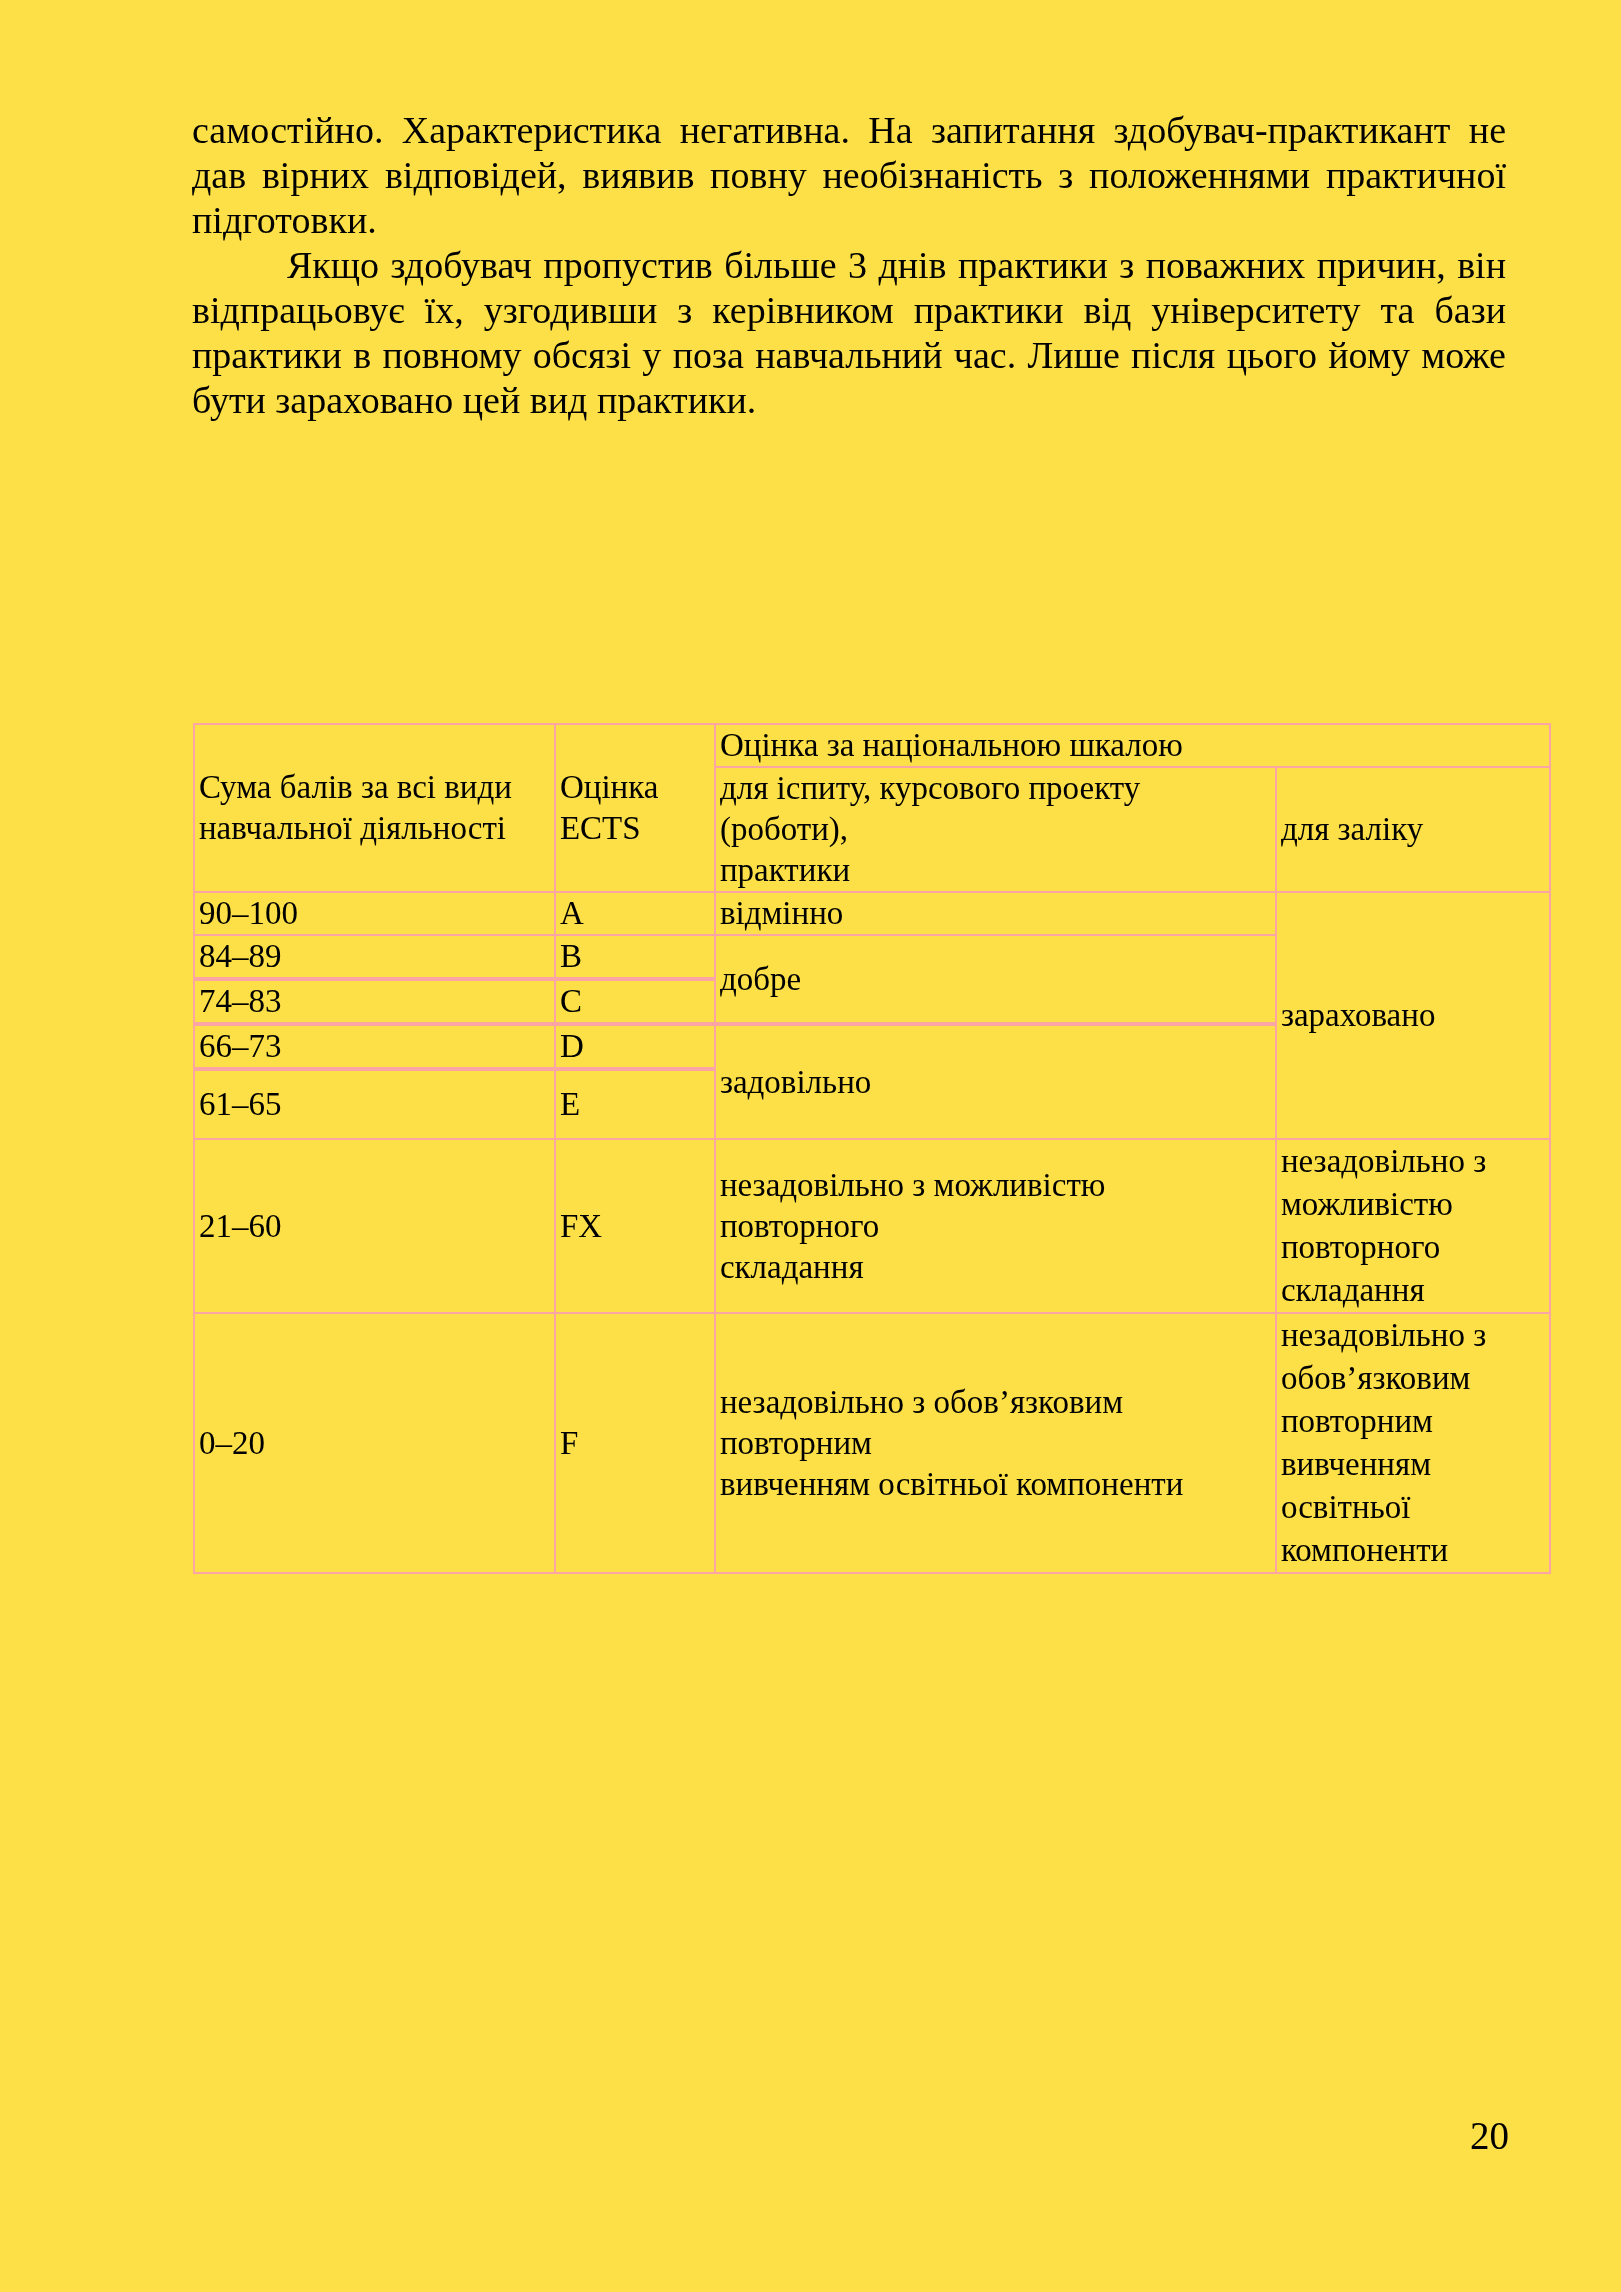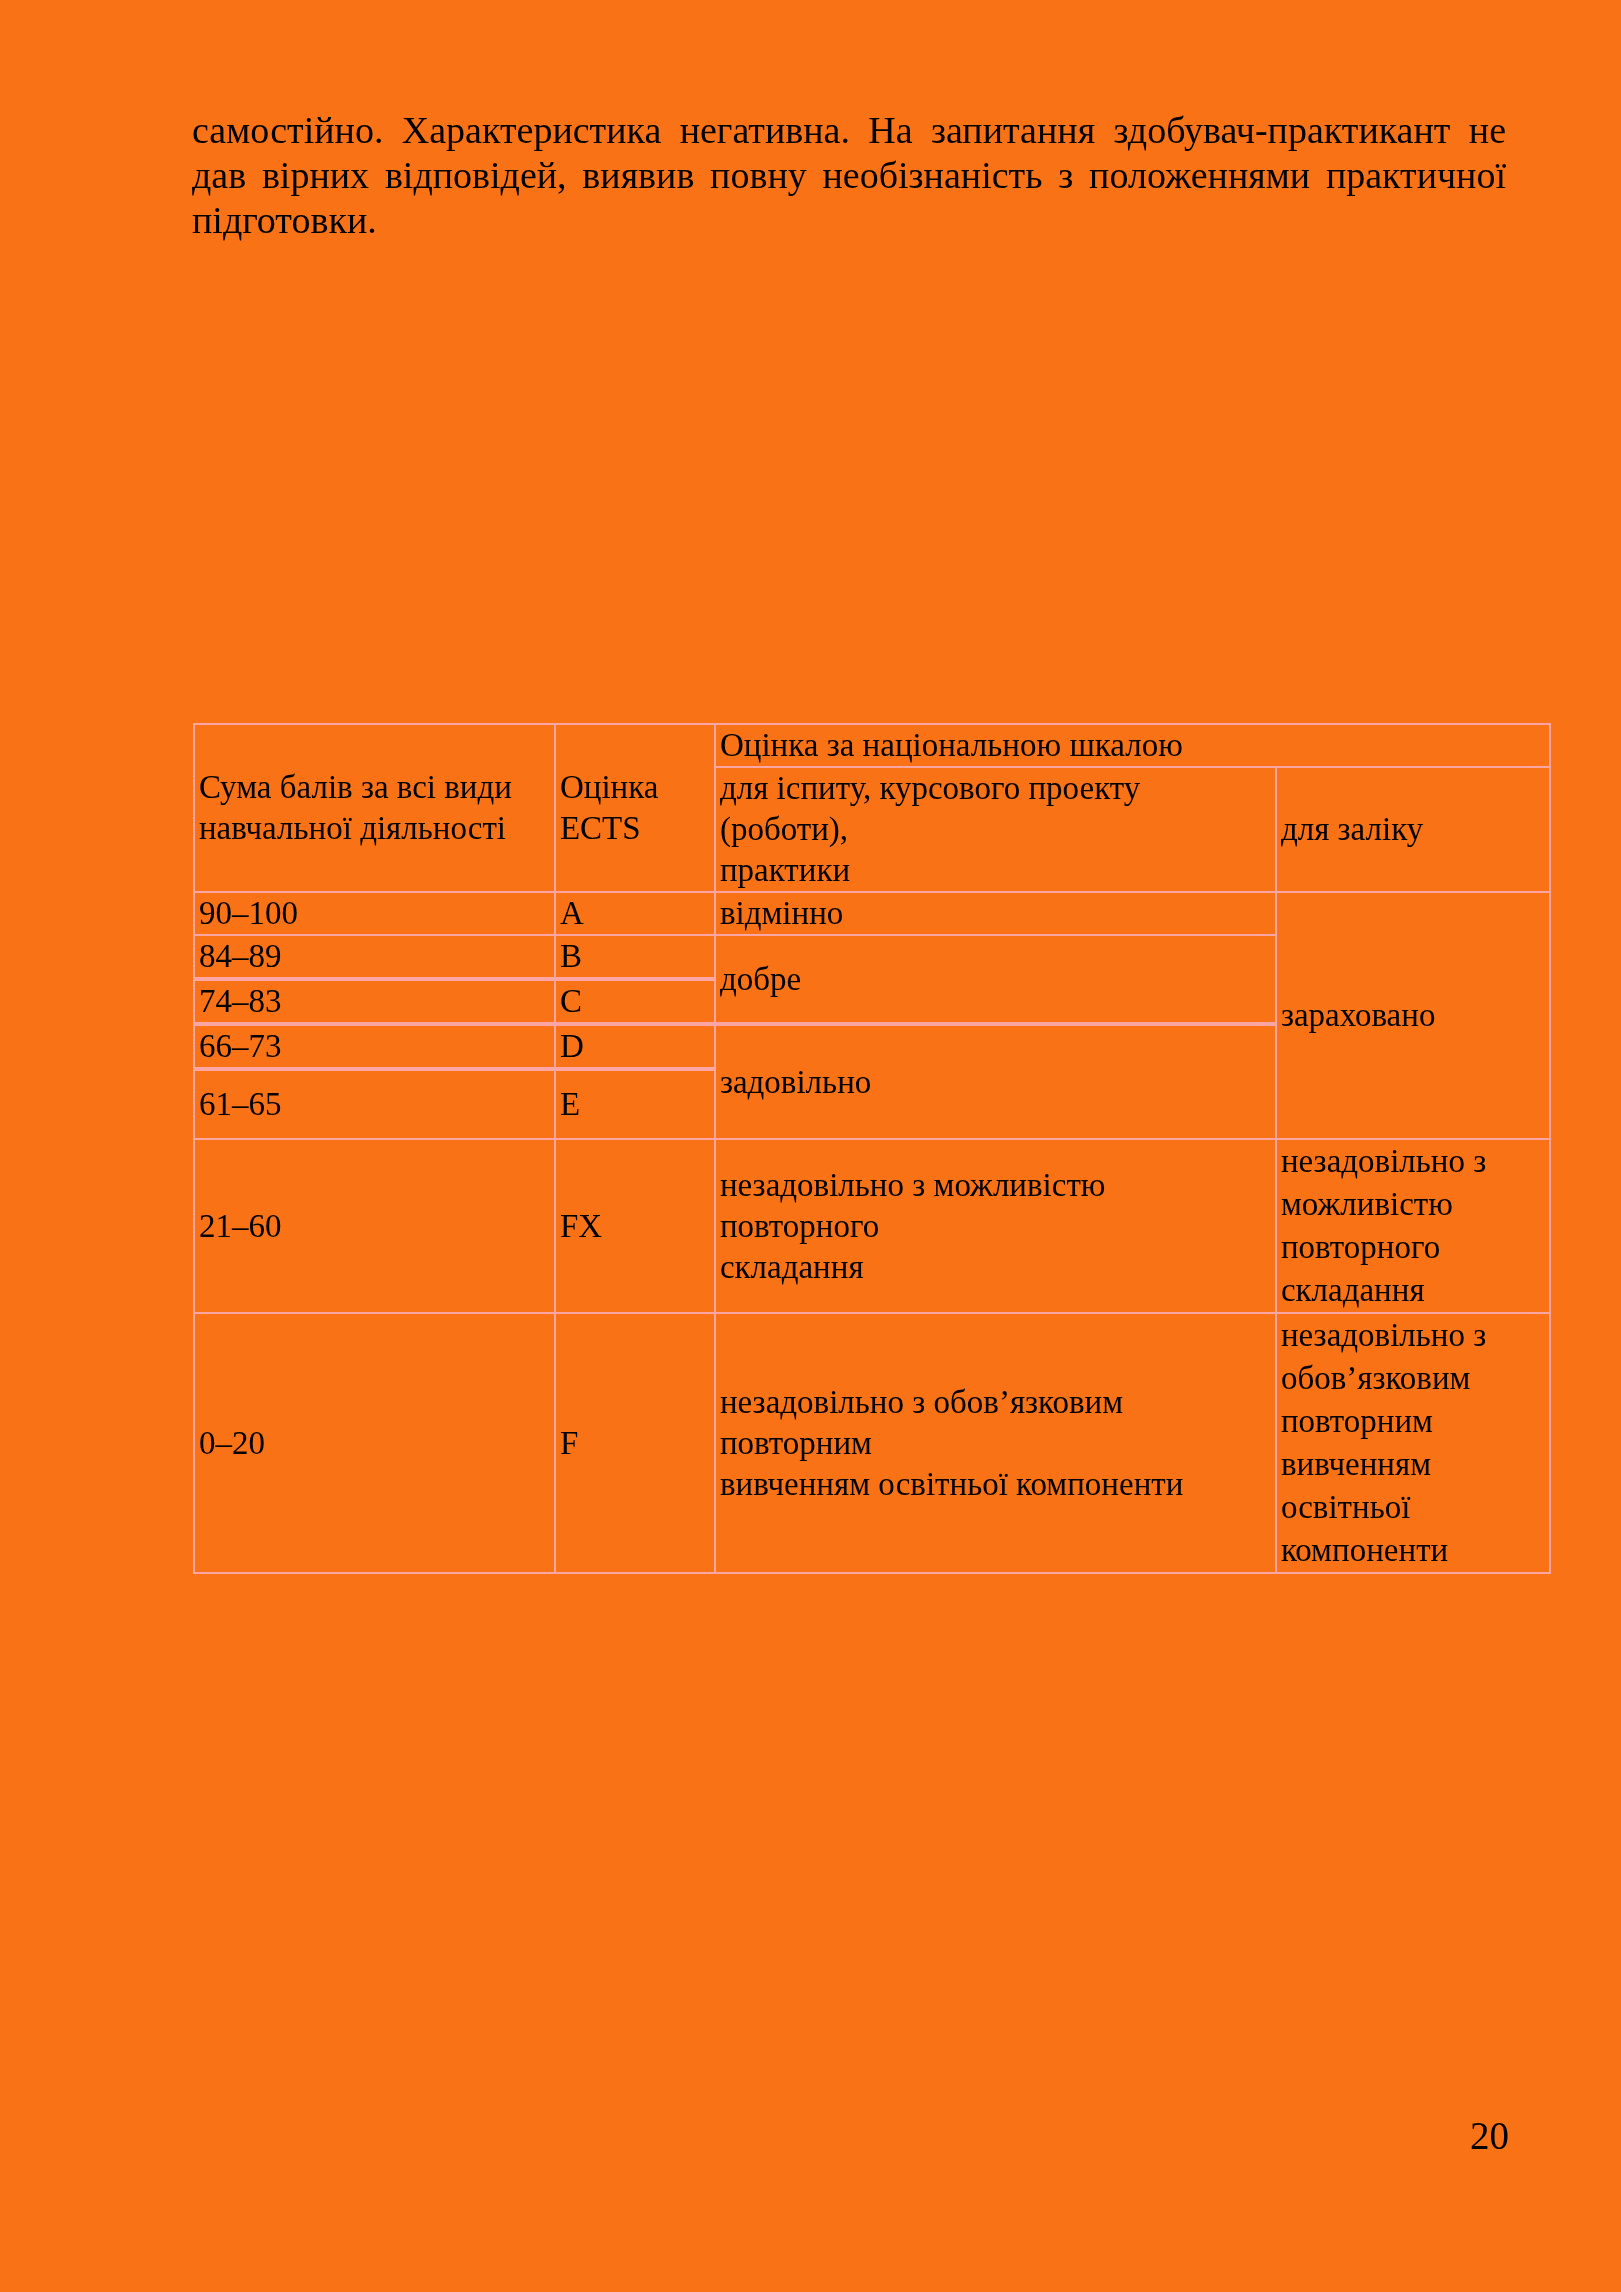--- a/index.html
+++ b/index.html
@@ -2,21 +2,21 @@
 <html lang="uk"><head>
 <meta charset="utf-8">
 <style>
   * { box-sizing: border-box; }
   html, body { margin: 0; padding: 0; background: #ffffff; }
 
   .page {
     position: relative;
     width: 1621px;
     height: 2293px;
-    background: #f97316;
+    background: #fde047;
     color: #000000;
     font-family: "Liberation Serif", serif;
     overflow: hidden;
   }
 
   
   .body-text {
     position: absolute;
     left: 192px;
     top: 108px;
@@ -77,20 +77,21 @@
     line-height: 45px;
   }
 </style>
 </head>
 <body>
 
 <div class="page">
 
   <div class="body-text">
     <p>самостійно. Характеристика негативна. На запитання здобувач-практикант не дав вірних відповідей, виявив повну необізнаність з положеннями практичної підготовки.</p>
+    <p class="indented">Якщо здобувач пропустив більше 3 днів практики з поважних причин, він відпрацьовує їх, узгодивши з керівником практики від університету та бази практики в повному обсязі у поза навчальний час. Лише після цього йому може бути зараховано цей вид практики.</p>
   </div>
 
 
   <table class="grading">
     <colgroup>
       <col style="width:361px">
       <col style="width:160px">
       <col style="width:561px">
       <col style="width:274px">
     </colgroup>

